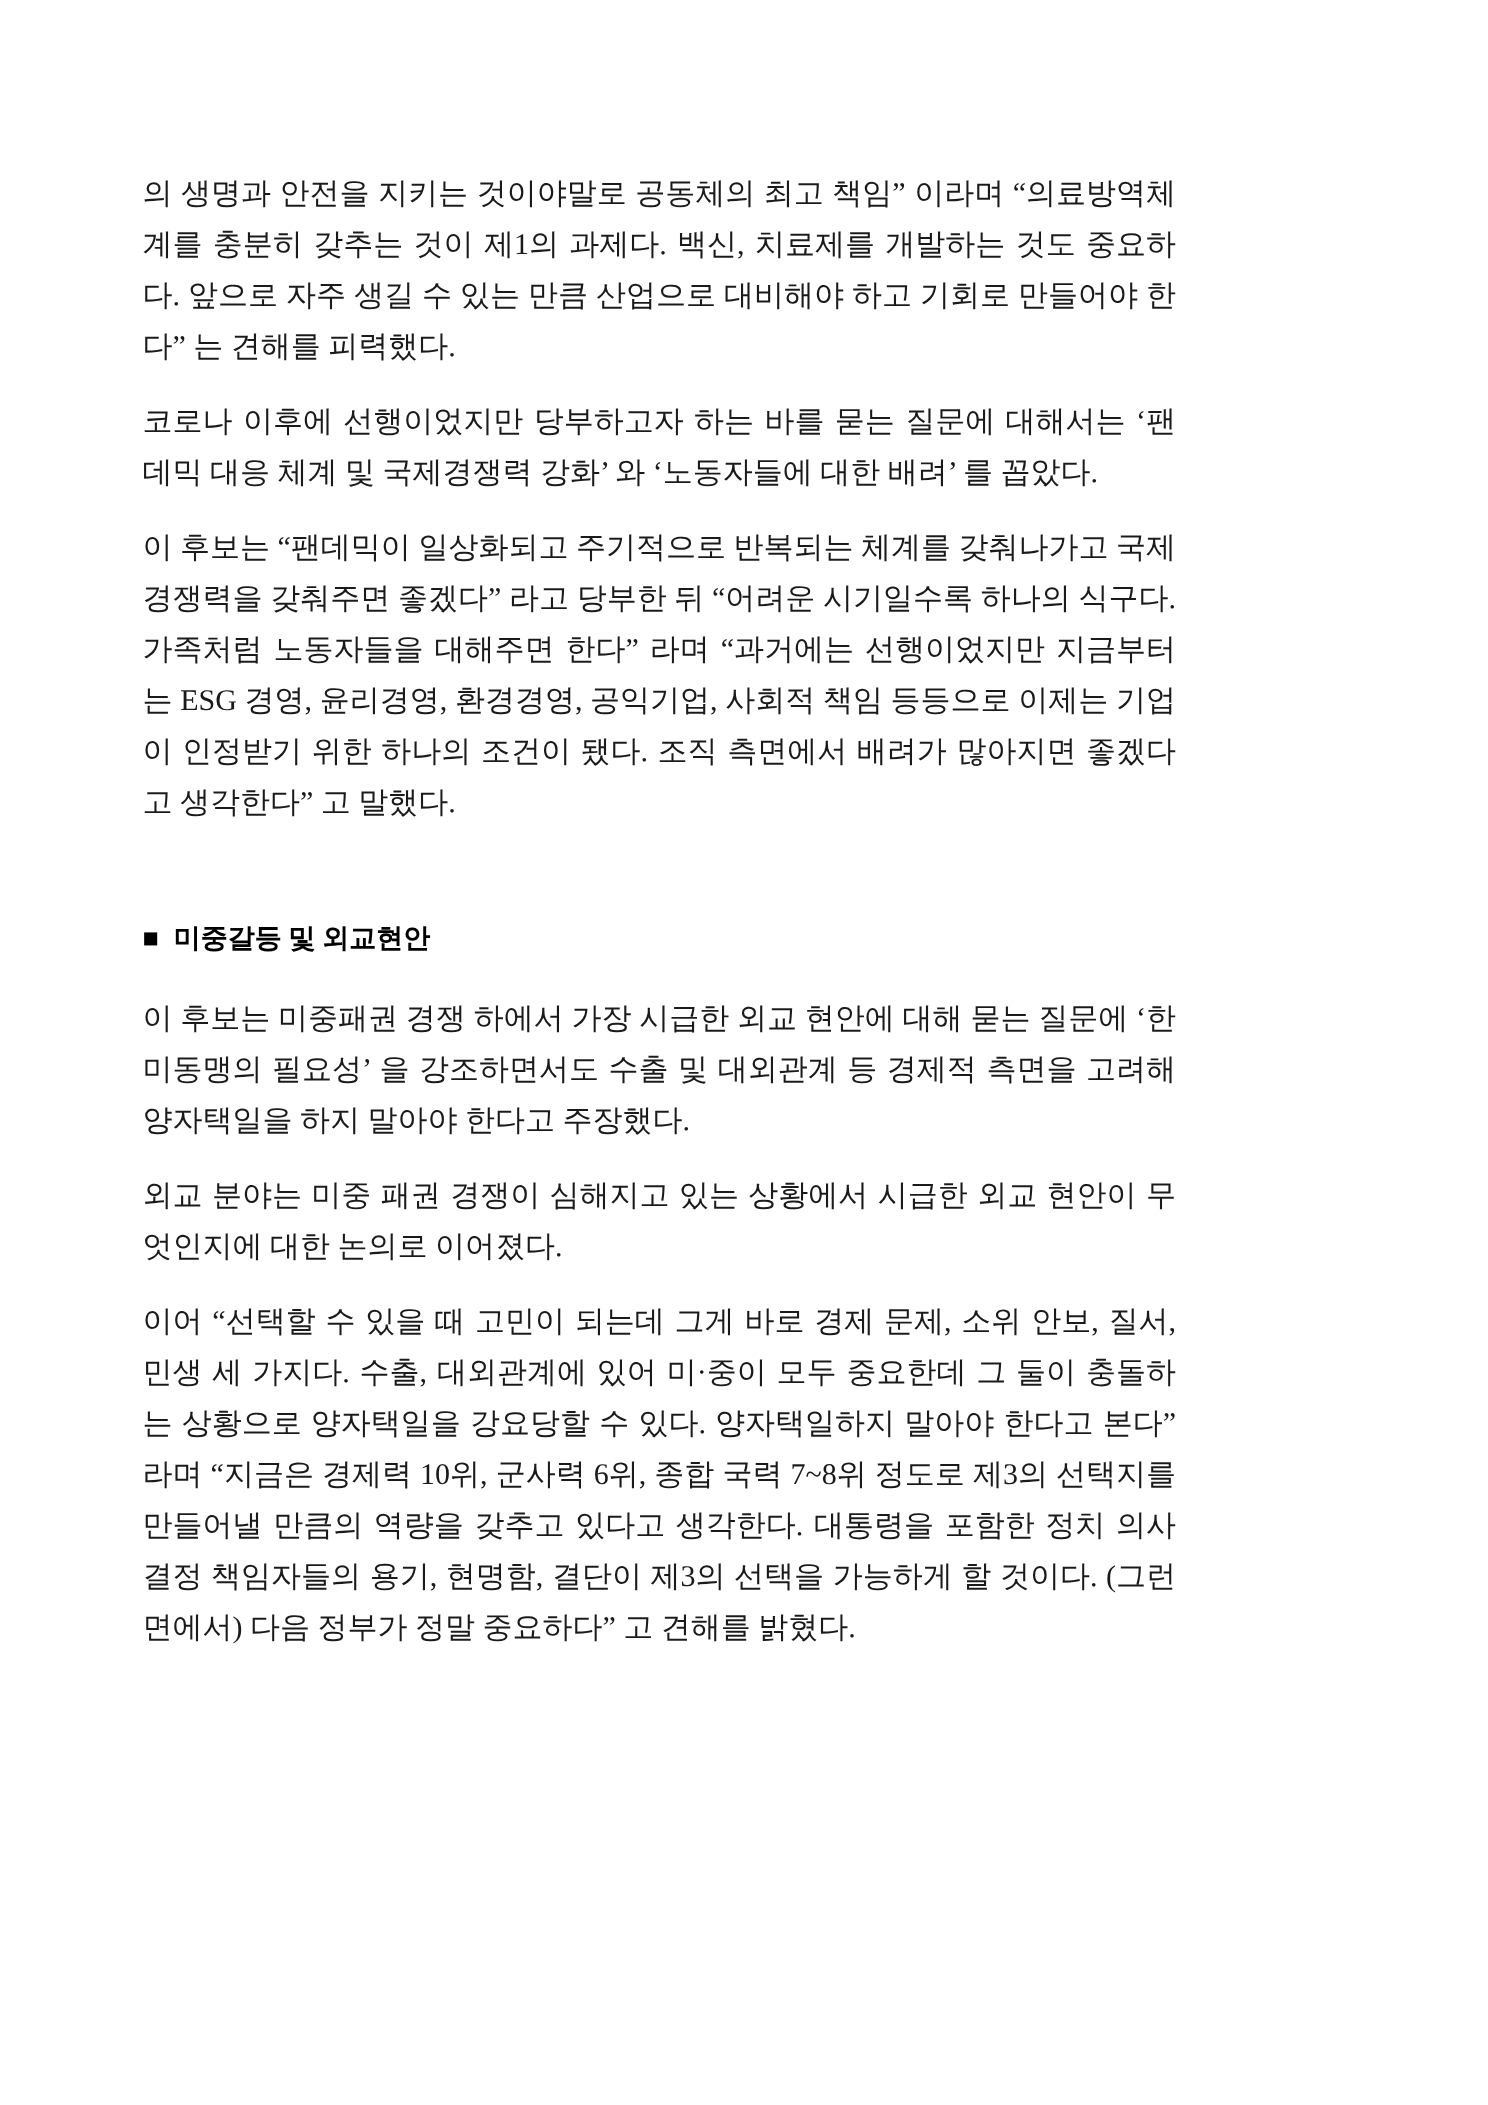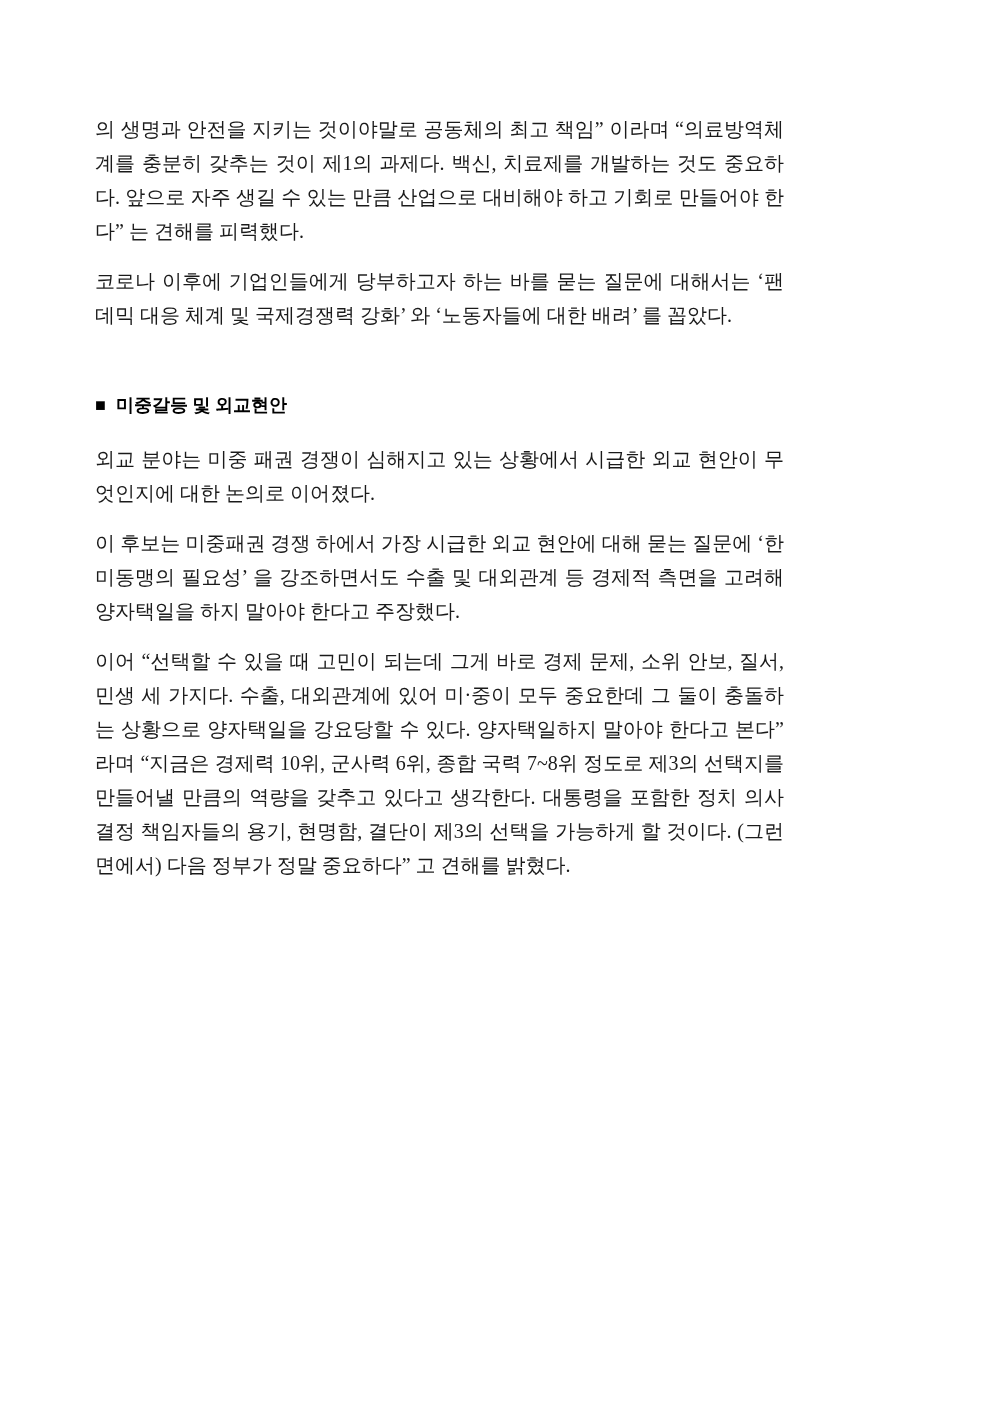--- a/index.html
+++ b/index.html
@@ -46,28 +46,29 @@
     font-weight: bold;
   }
 </style>
 </head>
 <body>
 
 <div class="page">
 
   <p class="body-para">의 생명과 안전을 지키는 것이야말로 공동체의 최고 책임” 이라며 “의료방역체계를 충분히 갖추는 것이 제1의 과제다. 백신, 치료제를 개발하는 것도 중요하다. 앞으로 자주 생길 수 있는 만큼 산업으로 대비해야 하고 기회로 만들어야 한다” 는 견해를 피력했다.</p>
 
-  <p class="body-para">코로나 이후에 기업인들에게 당부하고자 하는 바를 묻는 질문에 대해서는 ‘팬데믹 대응 체계 및 국제경쟁력 강화’ 와 ‘노동자들에 대한 배려’ 를 꼽았다.</p>
+  <p class="body-para">코로나 이후에 선행이었지만 당부하고자 하는 바를 묻는 질문에 대해서는 ‘팬데믹 대응 체계 및 국제경쟁력 강화’ 와 ‘노동자들에 대한 배려’ 를 꼽았다.</p>
 
+  <p class="body-para">이 후보는 “팬데믹이 일상화되고 주기적으로 반복되는 체계를 갖춰나가고 국제경쟁력을 갖춰주면 좋겠다” 라고 당부한 뒤 “어려운 시기일수록 하나의 식구다. 가족처럼 노동자들을 대해주면 한다” 라며 “과거에는 선행이었지만 지금부터는 ESG 경영, 윤리경영, 환경경영, 공익기업, 사회적 책임 등등으로 이제는 기업이 인정받기 위한 하나의 조건이 됐다. 조직 측면에서 배려가 많아지면 좋겠다고 생각한다” 고 말했다.</p>
 
   <div class="section-heading">
     <span class="bullet">■</span><span>미중갈등 및 외교현안</span>
   </div>
 
+  <p class="body-para">이 후보는 미중패권 경쟁 하에서 가장 시급한 외교 현안에 대해 묻는 질문에 ‘한미동맹의 필요성’ 을 강조하면서도 수출 및 대외관계 등 경제적 측면을 고려해 양자택일을 하지 말아야 한다고 주장했다.</p>
+
   <p class="body-para">외교 분야는 미중 패권 경쟁이 심해지고 있는 상황에서 시급한 외교 현안이 무엇인지에 대한 논의로 이어졌다.</p>
-
-  <p class="body-para">이 후보는 미중패권 경쟁 하에서 가장 시급한 외교 현안에 대해 묻는 질문에 ‘한미동맹의 필요성’ 을 강조하면서도 수출 및 대외관계 등 경제적 측면을 고려해 양자택일을 하지 말아야 한다고 주장했다.</p>
 
 
 
   <p class="body-para">이어 “선택할 수 있을 때 고민이 되는데 그게 바로 경제 문제, 소위 안보, 질서, 민생 세 가지다. 수출, 대외관계에 있어 미·중이 모두 중요한데 그 둘이 충돌하는 상황으로 양자택일을 강요당할 수 있다. 양자택일하지 말아야 한다고 본다” 라며 “지금은 경제력 10위, 군사력 6위, 종합 국력 7~8위 정도로 제3의 선택지를 만들어낼 만큼의 역량을 갖추고 있다고 생각한다. 대통령을 포함한 정치 의사결정 책임자들의 용기, 현명함, 결단이 제3의 선택을 가능하게 할 것이다. (그런 면에서) 다음 정부가 정말 중요하다” 고 견해를 밝혔다.</p>
 
 </div>
 
 </body></html>

